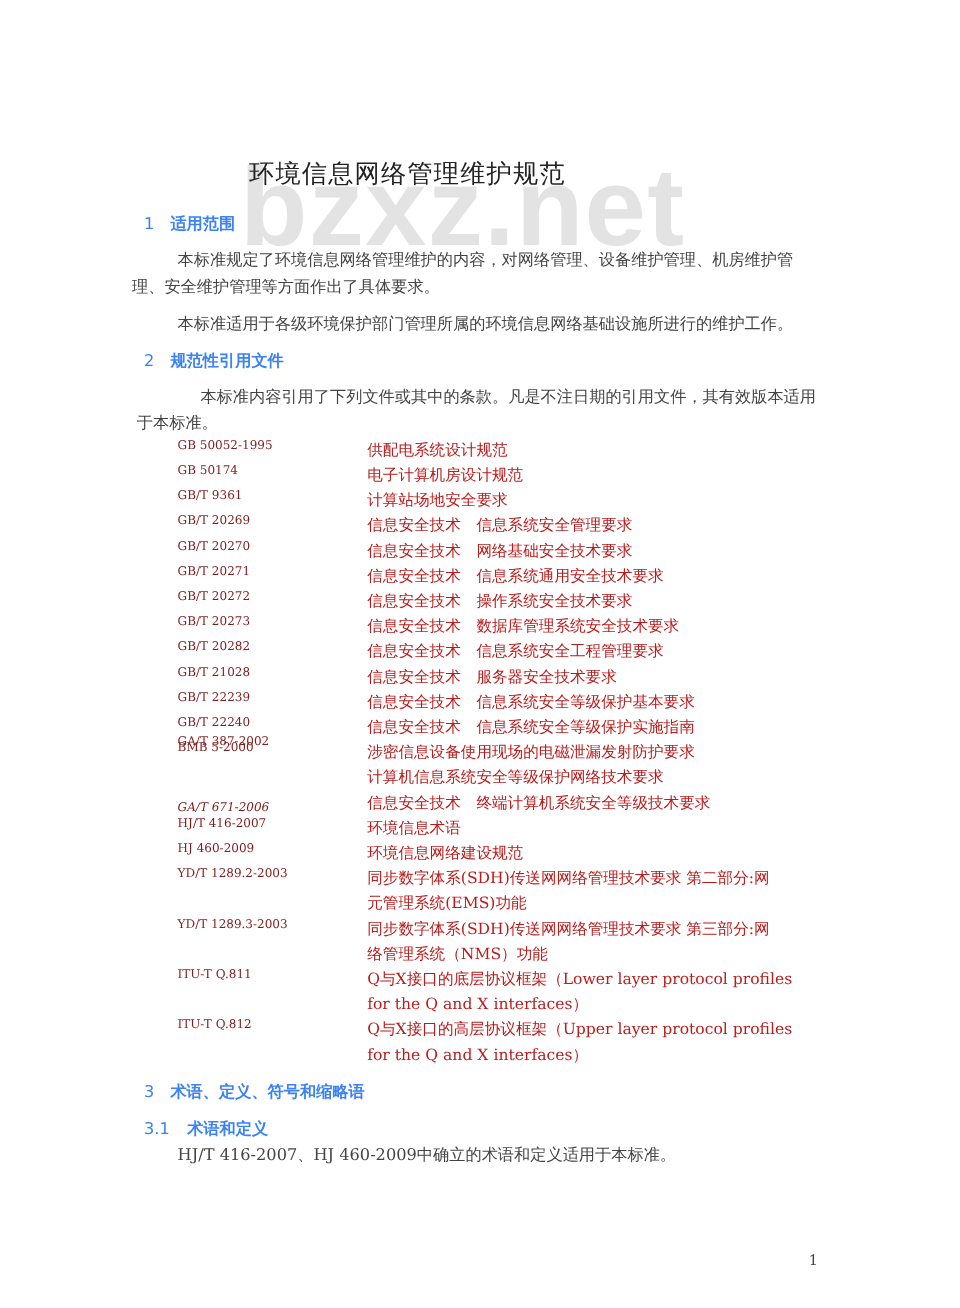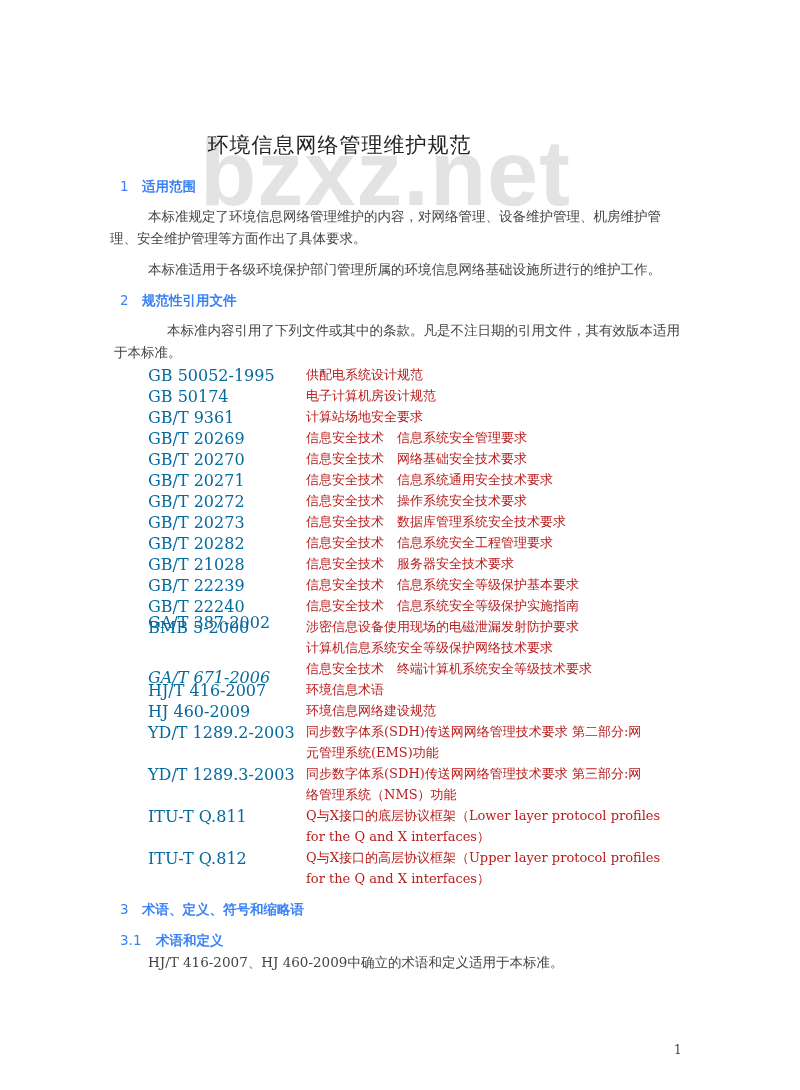--- a/index.html
+++ b/index.html
@@ -8,21 +8,21 @@
   .watermark { position: absolute; left: 200px; top: 118px; width: 370px; 
                font-family: "Liberation Sans", "DejaVu Sans", sans-serif; font-weight: bold;
                font-size: 92px; color: #e3e3e3; letter-spacing: 1px; line-height: 110px; z-index: 0; }
   .title { position: absolute; left: 0; width: 679px; top: 131px; text-align: center;
            font-family: "DejaVu Sans", sans-serif; font-size: 21px; color: #222; z-index: 2; letter-spacing: 1px; }
   .abs { position: absolute; z-index: 2; white-space: nowrap; }
   .h1 { font-family: "DejaVu Sans", sans-serif; font-size: 13.5px; color: #3b82f6; font-weight: bold; }
   .h1 .num { display: inline-block; width: 22px; font-weight: normal; }
   .h2 .num { display: inline-block; width: 36px; font-weight: normal; }
   .para { font-size: 13.5px; color: #444; }
-  .ref-code { position: absolute; left: 148px; font-family: "DejaVu Serif", serif; font-size: 16px; color: #0369a1; z-index: 2; }
+  .ref-code { position: absolute; left: 148px; font-family: "DejaVu Serif", serif; font-size: 10px; color: #7f1d1d; z-index: 2; }
   .ref-title { position: absolute; left: 306px; font-size: 13px; color: #b91c1c; z-index: 2; white-space: nowrap; }
   .pagenum { position: absolute; left: 674px; top: 1043px; font-size: 12px; color: #444; }
 </style>
 </head>
 <body>
 
 <div class="watermark">bzxz.net</div>
 
 <div class="title">环境信息网络管理维护规范</div>
 

